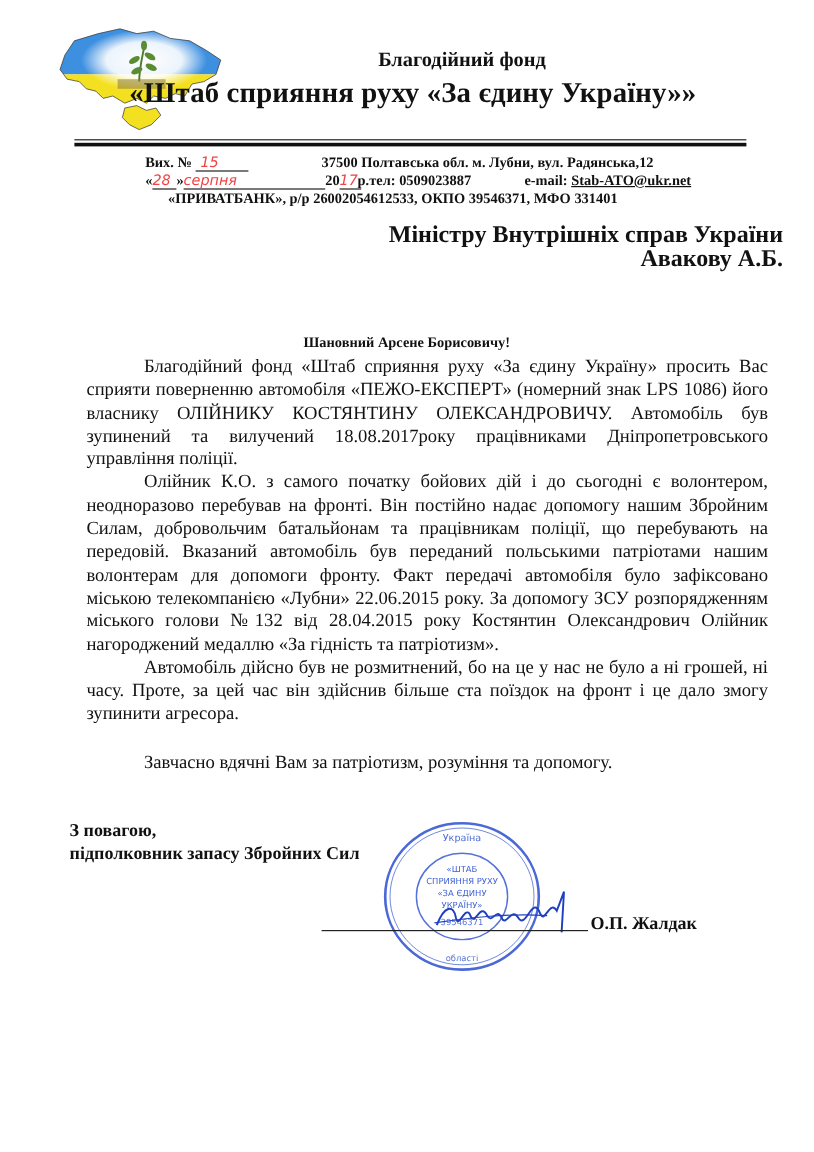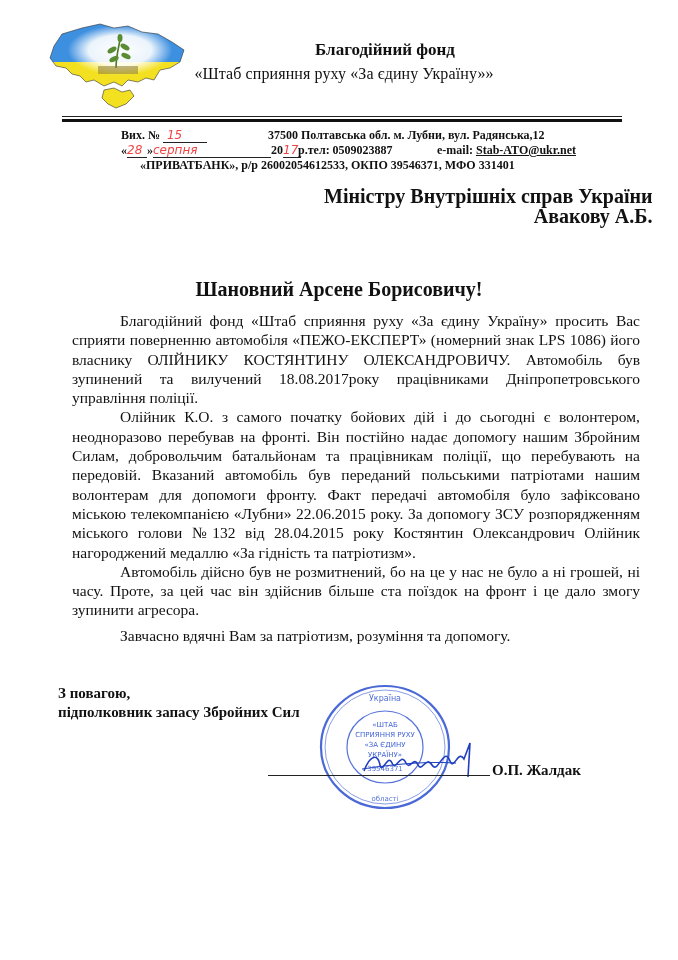--- a/index.html
+++ b/index.html
@@ -1,28 +1,28 @@
 <!DOCTYPE html>
 <html><head>
 <meta charset="utf-8">
 <style>
   html, body { margin:0; padding:0; background:#ffffff; }
   body { width:678px; height:960px; position:relative; overflow:hidden; font-family:"Liberation Serif", serif; color:#111; }
   .abs { position:absolute; }
   .logo { left:42px; top:20px; width:150px; height:95px; }
   .org-line1 { left:0; width:678px; top:40px; text-align:center; font-weight:bold; font-size:17px; padding-left:20px; box-sizing:border-box;margin-left:36px; }
-  .org-line2 { left:0; width:678px; top:65px; text-align:center; font-weight:normal; font-size:16px; padding-left:10px; box-sizing:border-box; letter-spacing:0.1px; }
+  .org-line2 { left:0; width:678px; top:65px; text-align:center; font-weight:bold; font-size:24px; padding-left:10px; box-sizing:border-box; letter-spacing:0.1px; }
   .rule-thin { left:62px; width:560px; top:116px; height:1px; background:#222; }
   .rule-thick { left:62px; width:560px; top:119px; height:3px; background:#111; }
   .hdr { font-weight:bold; font-size:12px; white-space:nowrap; }
   .hw { font-family:"DejaVu Sans", sans-serif; font-style:italic; font-weight:normal; color:#ef4444; font-size:12px; }
   .uline { border-bottom:1px solid #222; display:inline-block; }
   .addressee { left:324px; top:186px; font-weight:bold; font-size:20px; line-height:20px;text-align:right; }
-  .salute { left:0; width:678px; top:278px; text-align:center; font-weight:bold; font-size:20px; }
-  .body { left:72px; width:568px; top:311px; font-size:15.5px; line-height:19.3px; text-align:justify; }
+  .salute { left:0; width:678px; top:278px; text-align:center; font-weight:bold; font-size:12px; }
+  .body { left:72px; width:568px; top:296px; font-size:15.5px; line-height:19.3px; text-align:justify; }
   .body p { margin:0; text-indent:48px; }
   .thanks { left:120px; top:627px; font-size:15.5px; }
   .closing { left:58px; top:684px; font-weight:bold; font-size:15px; line-height:18.5px; }
   .sig-line { left:268px; width:222px; top:775px; height:1px; background:#222; }
   .signer { left:492px; top:762px; font-weight:bold; font-size:15px; }
   .stamp { left:318px; top:683px; width:135px; height:128px; }
   .sig { left:360px; top:735px; width:120px; height:45px; }
 </style>
 </head>
 <body>

